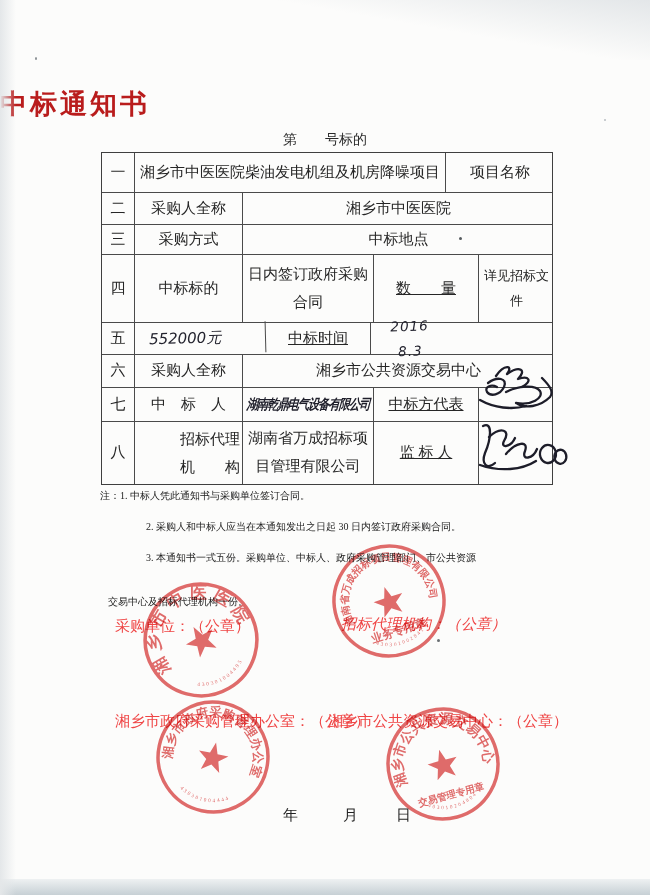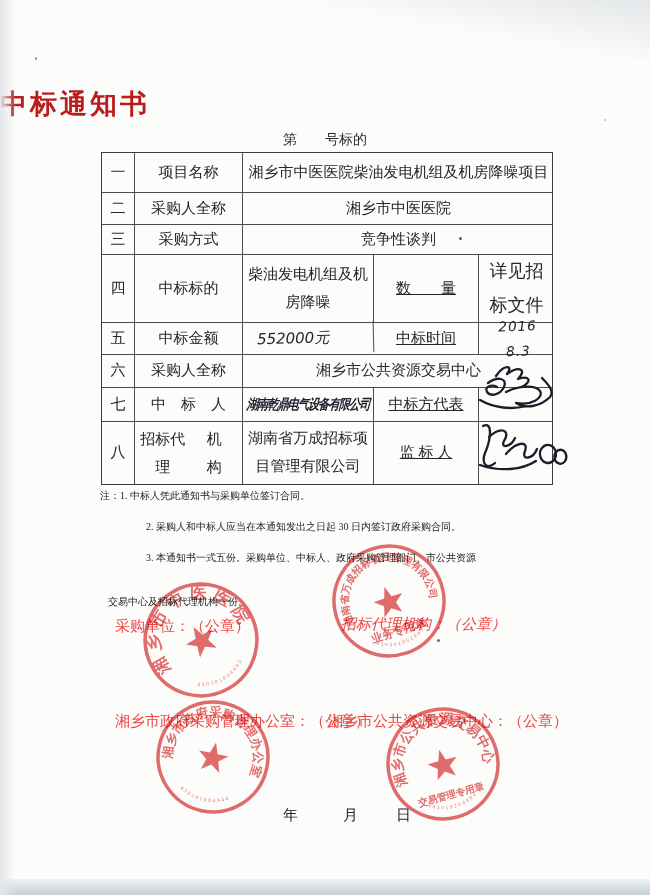--- a/index.html
+++ b/index.html
@@ -24,24 +24,24 @@
   .trow{display:flex;border-bottom:1px solid #4a4a4a;box-sizing:border-box;}
   .trow:last-child{border-bottom:none;}
   .tcell{box-sizing:border-box;border-right:1px solid #4a4a4a;display:flex;align-items:center;
     justify-content:center;text-align:center;font-size:15px;line-height:1.85;padding:1px 2px;}
   .tcell:last-child{border-right:none;}
   .c-no{width:33px;flex:none;}
   .c-label{width:108px;flex:none;}
   .c-value{width:311px;flex:none;}
   .c-val3{width:131px;flex:none;}
   .c-lab2{width:105px;flex:none;text-decoration:underline;}
-  .c-val2{width:75px;flex:none;font-size:18px;}
+  .c-val2{width:75px;flex:none;font-size:13px;}
   .r1{height:40px;} .r2{height:32px;} .r3{height:30px;} .r4{height:68px;}
   .r5{height:32px;} .r6{height:33px;} .r7{height:34px;} .r8{height:62px;}
-  .two-line{flex-direction:row;justify-content:center;line-height:1.9;}
+  .two-line{flex-direction:column;justify-content:center;line-height:1.9;align-items:flex-end;}
 
   .hw{font-family:"DejaVu Sans",sans-serif;font-style:italic;color:#23232e;}
   .hw-amount{justify-content:flex-start;padding-left:14px;font-size:15px;transform:rotate(-1.5deg);}
   .hw-time{justify-content:flex-start;padding-left:5px;font-size:13.5px;transform:rotate(-2deg);letter-spacing:1px;}
   .hw-company{font-family:"DejaVu Sans",sans-serif;font-style:italic;font-weight:700;font-size:14px;
     letter-spacing:-1.5px;white-space:nowrap;transform:scaleX(.82) skewX(-5deg);color:#1e1e2a;overflow:visible;}
 
   .notes{position:absolute;left:100px;top:486px;width:500px;font-size:10px;color:#222;}
   .note-line{white-space:nowrap;line-height:20px;}
   .nl1{margin-top:0;padding-left:0;}
@@ -76,43 +76,42 @@
 <div class="page">
 
   <div class="doc-title">中标通知书</div>
   <div class="doc-subtitle">
     <span>第</span><span class="gap"></span><span>号标的</span>
   </div>
 
   <div class="tbl">
     <div class="trow r1">
       <div class="tcell c-no">一</div>
+      <div class="tcell c-value">湘乡市中医医院柴油发电机组及机房降噪项目</div>
       <div class="tcell c-label">项目名称</div>
-      <div class="tcell c-value">湘乡市中医医院柴油发电机组及机房降噪项目</div>
     </div>
     <div class="trow r2">
       <div class="tcell c-no">二</div>
       <div class="tcell c-label">采购人全称</div>
       <div class="tcell c-value">湘乡市中医医院</div>
     </div>
     <div class="trow r3">
       <div class="tcell c-no">三</div>
       <div class="tcell c-label">采购方式</div>
-      <div class="tcell c-value">竞争性谈判</div>
+      <div class="tcell c-value">中标地点</div>
     </div>
     <div class="trow r4">
       <div class="tcell c-no">四</div>
       <div class="tcell c-label">中标标的</div>
-      <div class="tcell c-val3">柴油发电机组及机房降噪</div>
+      <div class="tcell c-val3">日内签订政府采购合同</div>
       <div class="tcell c-lab2">数　　量</div>
       <div class="tcell c-val2">详见招标文件</div>
     </div>
     <div class="trow r5">
       <div class="tcell c-no">五</div>
-      <div class="tcell c-label">中标金额</div>
       <div class="tcell c-val3 hw hw-amount">552000元</div>
       <div class="tcell c-lab2">中标时间</div>
       <div class="tcell c-val2 hw hw-time">2016 8.3</div>
     </div>
     <div class="trow r6">
       <div class="tcell c-no">六</div>
       <div class="tcell c-label">采购人全称</div>
       <div class="tcell c-value">湘乡市公共资源交易中心</div>
     </div>
     <div class="trow r7">

